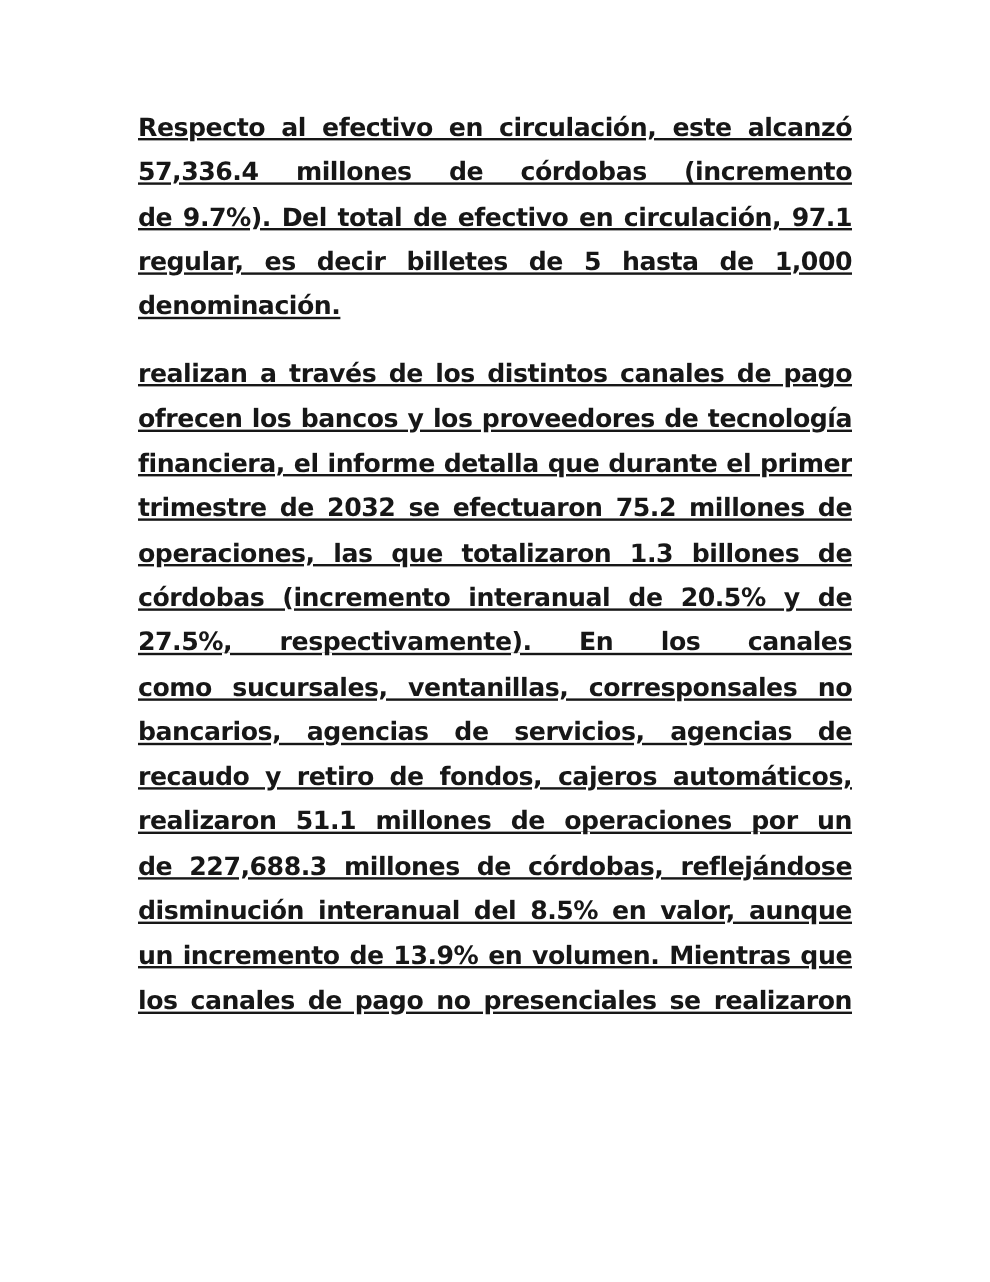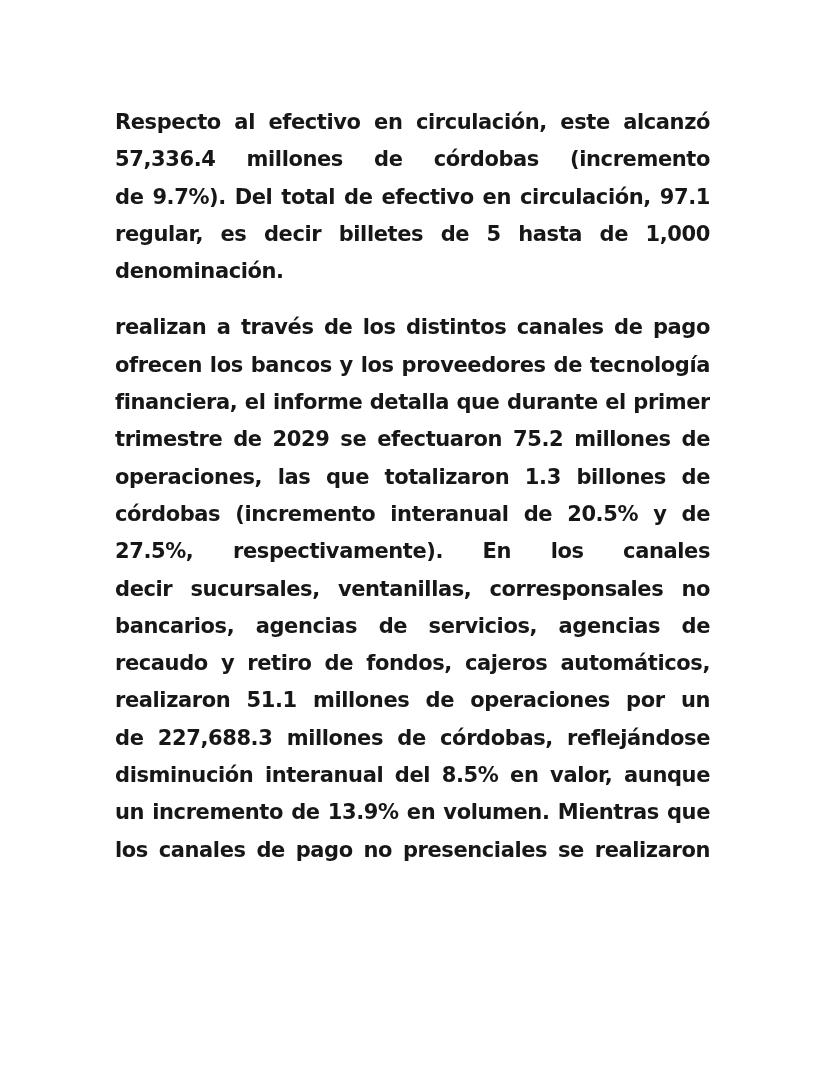--- a/index.html
+++ b/index.html
@@ -14,21 +14,22 @@
     margin: 0 auto;
     box-sizing: border-box;
     padding: 88px 115px 0 115px;
     background: #ffffff;
     font-family: "DejaVu Sans", "Liberation Sans", sans-serif;
     font-weight: 700;
     color: #171717;
     overflow: hidden;
   }
   .paragraph {
-    margin: 16px 0 19px 0;
+    margin: 0 0 19px 0;
+    text-decoration: underline;
   }
   .line {
     font-size: 21px;
     line-height: 37.3px;
     height: 37.3px;
     letter-spacing: -0.4px;
     text-align: justify;
     text-align-last: justify;
     white-space: normal;
     overflow: hidden;
@@ -47,25 +48,25 @@
         <div class="line">Respecto al efectivo en circulación, este alcanzó</div>
         <div class="line">57,336.4 millones de córdobas (incremento interanual</div>
         <div class="line">de 9.7%). Del total de efectivo en circulación, 97.1</div>
         <div class="line">regular, es decir billetes de 5 hasta de 1,000</div>
         <div class="line final">denominación.</div>
       </div>
       <div class="paragraph">
         <div class="line">realizan a través de los distintos canales de pago que</div>
         <div class="line">ofrecen los bancos y los proveedores de tecnología</div>
         <div class="line">financiera, el informe detalla que durante el primer</div>
-        <div class="line">trimestre de 2029 se efectuaron 75.2 millones de</div>
+        <div class="line">trimestre de 2032 se efectuaron 75.2 millones de</div>
         <div class="line">operaciones, las que totalizaron 1.3 billones de</div>
         <div class="line">córdobas (incremento interanual de 20.5% y de</div>
         <div class="line">27.5%, respectivamente). En los canales presenciales,</div>
-        <div class="line">decir sucursales, ventanillas, corresponsales no</div>
+        <div class="line">como sucursales, ventanillas, corresponsales no</div>
         <div class="line">bancarios, agencias de servicios, agencias de</div>
         <div class="line">recaudo y retiro de fondos, cajeros automáticos, POS,</div>
         <div class="line">realizaron 51.1 millones de operaciones por un valor</div>
         <div class="line">de 227,688.3 millones de córdobas, reflejándose una</div>
         <div class="line">disminución interanual del 8.5% en valor, aunque con</div>
         <div class="line">un incremento de 13.9% en volumen. Mientras que en</div>
         <div class="line">los canales de pago no presenciales se realizaron</div>
       </div>
     </div>
 </div>

